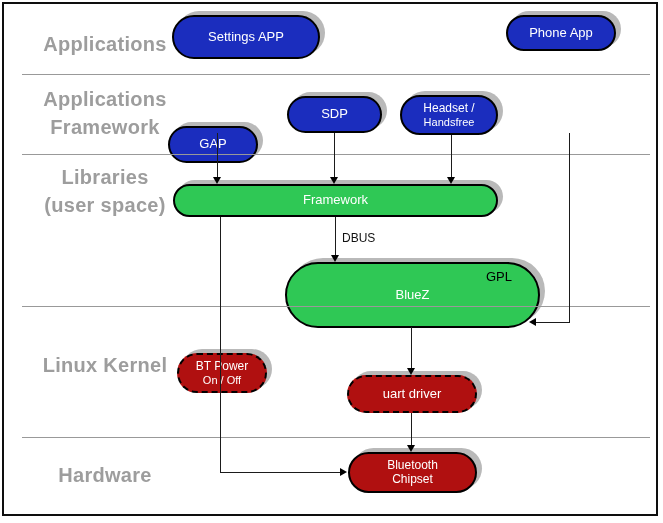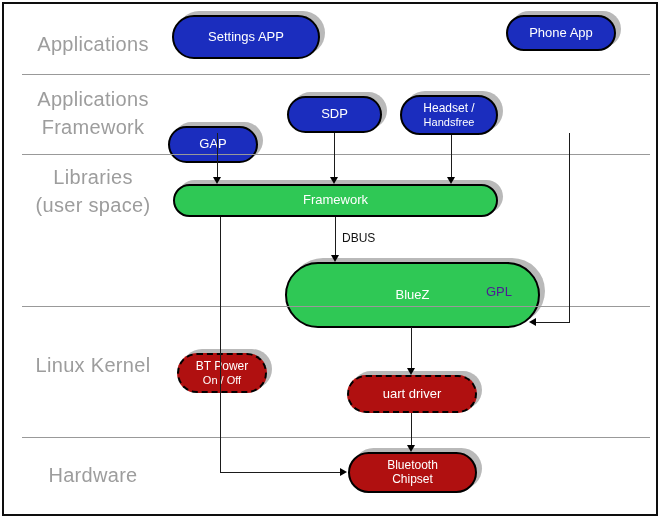--- a/index.html
+++ b/index.html
@@ -8,39 +8,40 @@
     font-family:"Liberation Sans","DejaVu Sans",sans-serif;
   }
   #frame{
     position:absolute;left:2px;top:2px;width:656px;height:514px;
     border:2px solid #0e0e0e;box-sizing:border-box;z-index:1;
   }
   .divider{
     position:absolute;left:22px;width:628px;height:1px;background:#999;z-index:4;
   }
   .layer-label{
-    position:absolute;left:12px;width:162px;text-align:center;
+    position:absolute;left:24px;width:162px;text-align:center;
     color:#9d9d9d;font-size:20px;line-height:28px;z-index:2;
     letter-spacing:0.3px;
+    font-weight:bold;
   }
   .pill{
     position:absolute;box-sizing:border-box;display:flex;flex-direction:column;
     align-items:center;justify-content:center;border:2px solid #000;
     border-radius:999px;color:#ffffff;font-size:13px;text-align:center;
     box-shadow:5px -4px 0 #b9b9b9;z-index:3;line-height:1.15;
   }
   .pill.blue{background:#1B2DBE;}
   .pill.green{background:#2FC855;}
   .pill.red{background:#B01010;}
   .pill.dashed{border:2px dashed #000;}
   .pill .t{position:relative;z-index:6;}
   .t.sm{font-size:11px;}
   .t.md{font-size:12px;}
   .badge{
-    position:absolute;top:6px;right:26px;color:#4c1d95;font-size:13px;z-index:6;margin-top:15px;
+    position:absolute;top:6px;right:26px;color:#000000;font-size:13px;z-index:6;
   }
   .vline,.hline{position:absolute;background:#1b1b1b;z-index:5;}
   .vline{width:1px;}
   .hline{height:1px;}
   .arrow{position:absolute;width:0;height:0;z-index:5;}
   .arrow.down{border-left:4px solid transparent;border-right:4px solid transparent;border-top:7px solid #000;}
   .arrow.left{border-top:4px solid transparent;border-bottom:4px solid transparent;border-right:7px solid #000;}
   .arrow.right{border-top:4px solid transparent;border-bottom:4px solid transparent;border-left:7px solid #000;}
   .edge-label{
     position:absolute;color:#111;font-size:12px;z-index:5;background:transparent;

